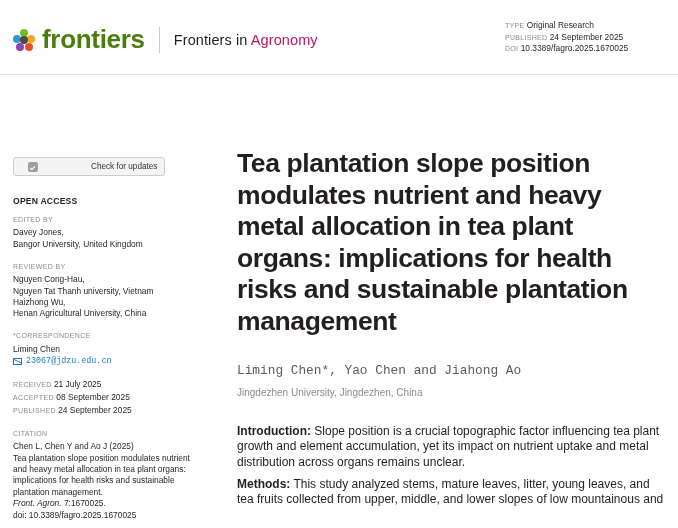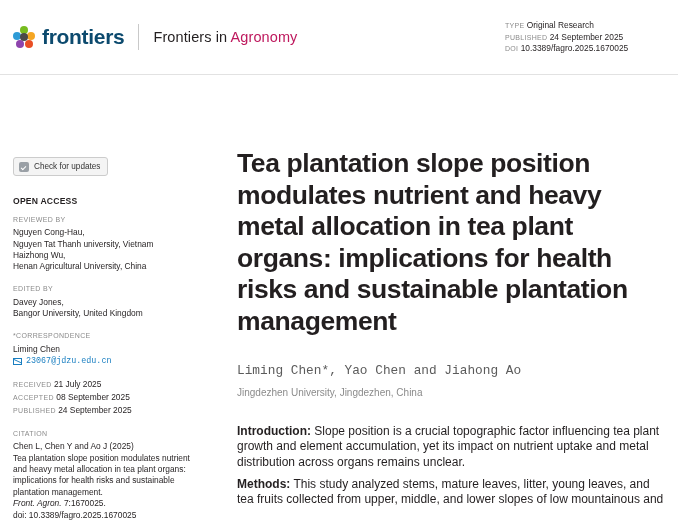--- a/index.html
+++ b/index.html
@@ -46,24 +46,24 @@
     border-radius: 50%;
     display: block;
   }
   .d1 { left: 7px;  top: 0px;   background: #77bc1f; }
   .d2 { left: 14px; top: 6px;   background: #f5a623; }
   .d3 { left: 12px; top: 14px;  background: #e94e24; }
   .d4 { left: 3px;  top: 14px;  background: #8e44ad; }
   .d5 { left: 0px;  top: 6px;   background: #2e9bd6; }
   .d6 { left: 7px;  top: 7px;   background: #4a4a4a; width:7px; height:7px;}
   .brand-name {
-    font-size: 21px;
+    font-size: 26px;
     font-weight: bold;
     letter-spacing: -0.3px;
-    color: #0c4a6e;
+    color: #4d7c0f;
   }
   .brand-divider {
     width: 1px;
     height: 26px;
     background: #c9c9c9;
     margin: 0 14px 0 14px;
   }
   .journal-title {
     font-size: 14.5px;
     color: #231f20;
@@ -106,24 +106,25 @@
     font-size: 8.4px;
     line-height: 11.4px;
     color: #231f20;
   }
   .updates-badge {
     display: inline-flex;
     align-items: center;
     border: 1px solid #cccccc;
     border-radius: 3px;
     background: #f4f4f4;
-    padding: 3px 7px 3px 5px;
+    padding: 3px 7px 3px 14px;
     font-size: 8.2px;
     color: #333333;
     margin-bottom: 20px;
+    gap: 48px;
   }
   .updates-icon {
     width: 10px; height: 10px;
     border-radius: 2px;
     background: #9aa0a6;
     margin-right: 5px;
     position: relative;
     flex: none;
   }
   .updates-icon:after {
@@ -257,31 +258,31 @@
   <div class="left-col">
 
     <div class="updates-badge">
       <span class="updates-icon"></span>
       <span>Check for updates</span>
     </div>
 
     <div class="open-access">OPEN ACCESS</div>
 
     <div class="sec">
+      <div class="sec-label">EDITED BY</div>
+      <div class="sec-line">Davey Jones,</div>
+      <div class="sec-line">Bangor University, United Kingdom</div>
+    </div>
+
+    <div class="sec">
       <div class="sec-label">REVIEWED BY</div>
       <div class="sec-line">Nguyen Cong-Hau,</div>
       <div class="sec-line">Nguyen Tat Thanh university, Vietnam</div>
       <div class="sec-line">Haizhong Wu,</div>
       <div class="sec-line">Henan Agricultural University, China</div>
-    </div>
-
-    <div class="sec">
-      <div class="sec-label">EDITED BY</div>
-      <div class="sec-line">Davey Jones,</div>
-      <div class="sec-line">Bangor University, United Kingdom</div>
     </div>
 
     <div class="sec">
       <div class="sec-label">*CORRESPONDENCE</div>
       <div class="sec-line">Liming Chen</div>
       <div class="email-row">
         <span class="env-icon"></span>
         <span class="email-link">23067@jdzu.edu.cn</span>
       </div>
     </div>

